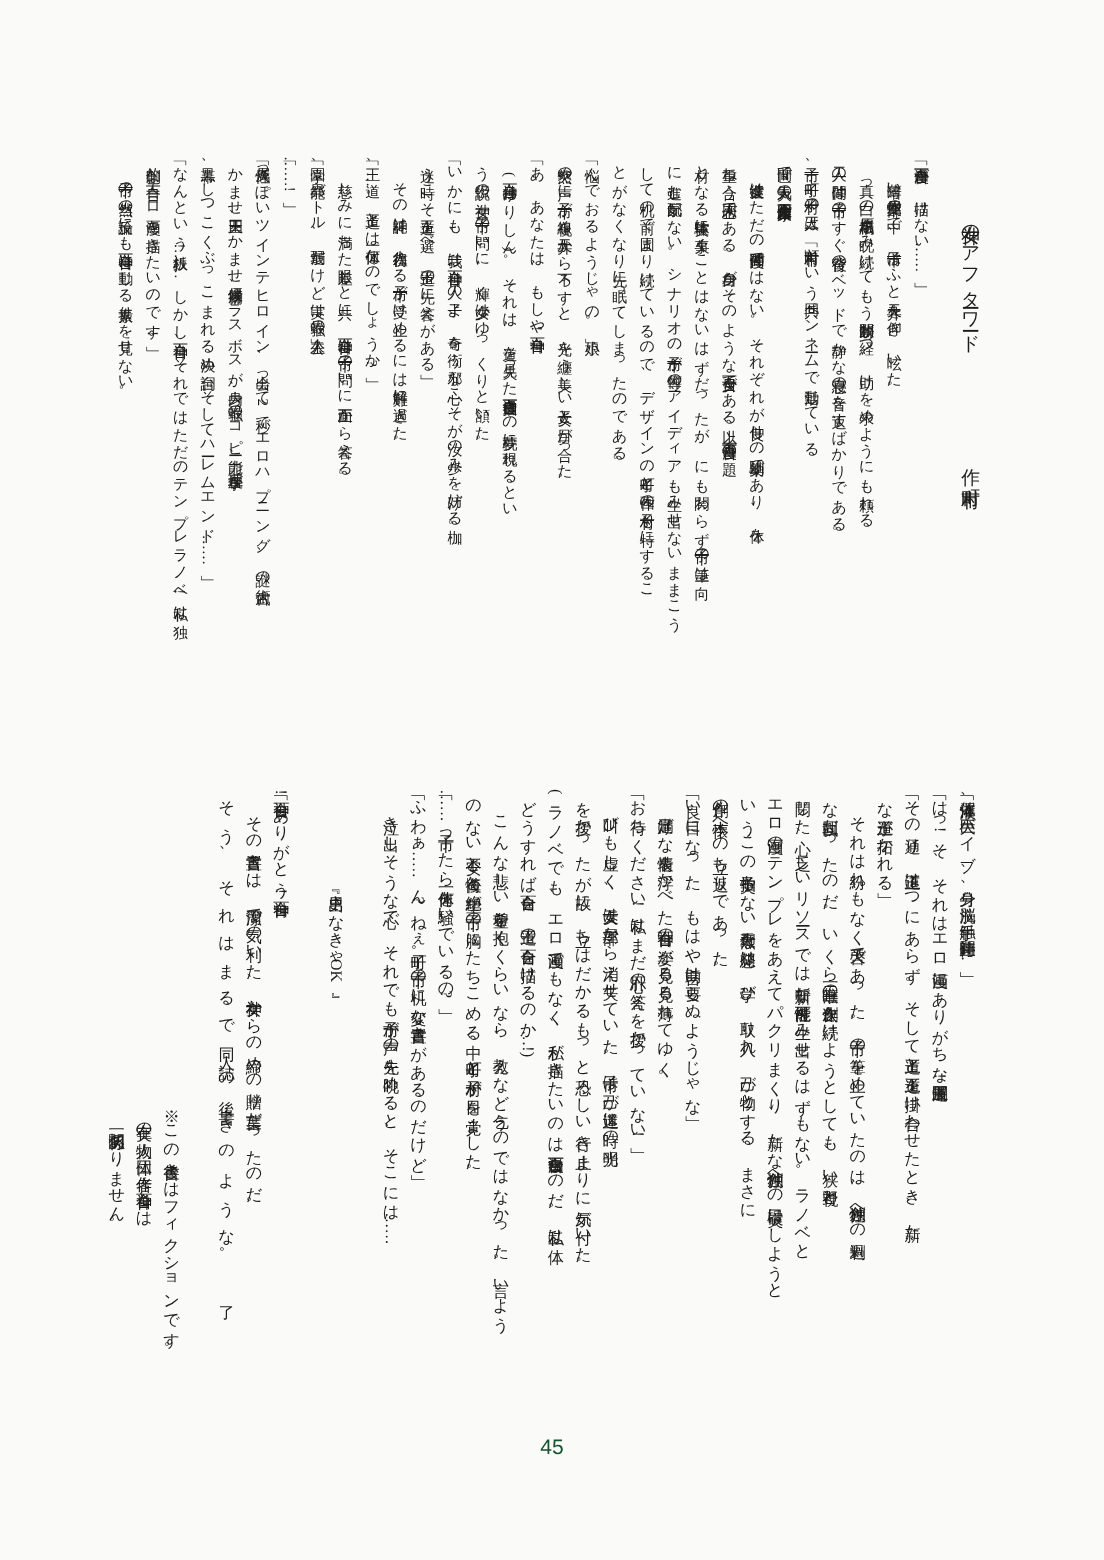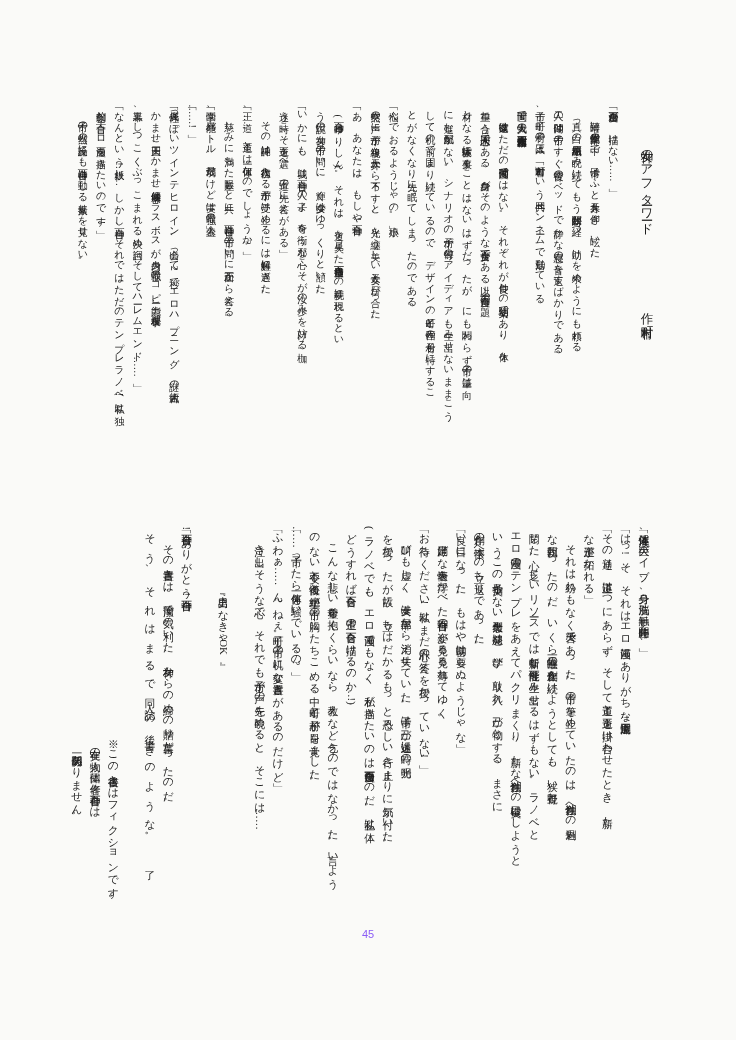--- a/index.html
+++ b/index.html
@@ -29,24 +29,24 @@
   }
   #top-block p{line-height:18.3px;letter-spacing:0.15px;}
   #bottom-block{
     left:68px;top:526px;height:420px;
     font-size:10.8px;
   }
   #bottom-block p{line-height:18.3px;letter-spacing:0.1px;}
   .vline:empty{width:18.3px;}
   .spaced{letter-spacing:6px !important;}
   #page-number{
-    position:absolute;left:338px;top:928px;width:60px;
+    position:absolute;left:338px;top:956px;width:60px;
     text-align:center;
     font-family:"Liberation Sans","DejaVu Sans",sans-serif;
-    font-size:11px;color:#8b5cf6;
+    font-size:14px;color:#14532d;
   }
 </style>
 </head>
 <body>
 
 <div class="vblock" id="title-block">
   <p class="vline"><span>女神のアフターワード</span><span class="author-label">作</span><span class="author-name">市町村</span></p>
 </div>
 
 <div class="vblock" id="top-block">

